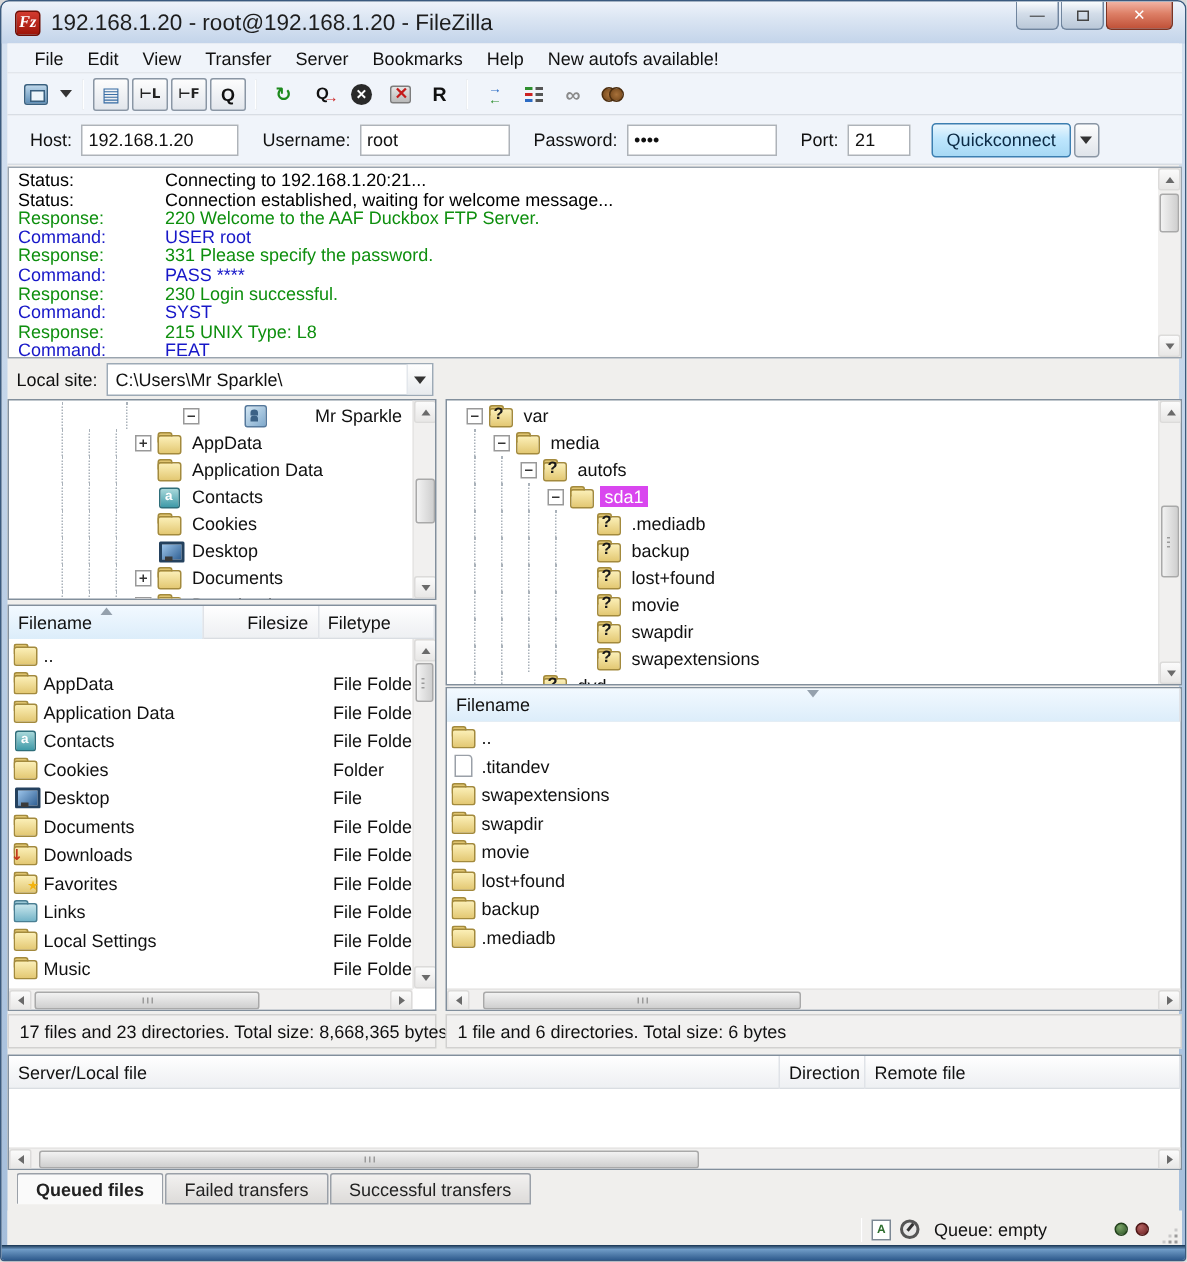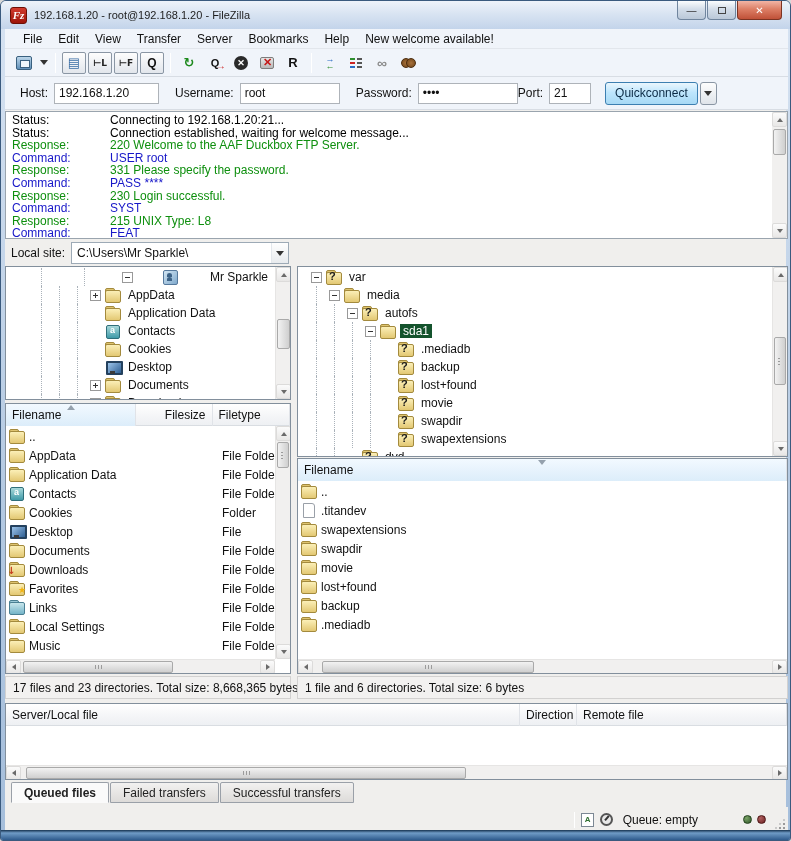--- a/index.html
+++ b/index.html
@@ -9,21 +9,21 @@
     font-family:"Liberation Sans","DejaVu Sans",sans-serif;font-size:12px;color:#111;
     background:linear-gradient(#d7e3f2,#b3c9e2 60%,#a5bedb);
     border:1px solid #3a5a7e;border-radius:6px 6px 3px 3px;overflow:hidden;
   }
   
   .titlebar{position:absolute;left:0;top:0;width:100%;height:28px;
     background:linear-gradient(#eef3fa,#d9e4f2 45%,#c3d4ea);display:flex;align-items:center;}
   .applogo{width:17px;height:17px;margin:0 7px 0 9px;background:linear-gradient(#d23b2f,#9e1408);
     border:1px solid #6d0e05;border-radius:3px;color:#fff;font:italic bold 11px "Liberation Serif",serif;
     display:flex;align-items:center;justify-content:center;}
-  .title-text{font-size:11px;color:#1d1d1d;text-align:center;}
+  .title-text{font-size:15px;color:#1d1d1d;text-align:center;}
   .winbtns{position:absolute;right:8px;top:0;display:flex;}
   .wbtn{width:29px;height:19px;margin-left:1px;border:1px solid #70859e;border-top:none;
     border-radius:0 0 4px 4px;background:linear-gradient(#fbfdfe,#d3dde9 45%,#bac8d8);
     display:flex;align-items:center;justify-content:center;font-size:10px;color:#333;}
   .wbtn.close{width:45px;background:linear-gradient(#f2b5a5,#dd7f66 45%,#c05138);
     border-color:#7c3322;color:#fff;font-weight:bold;}
   .wbtn .maxbox{width:8px;height:7px;border:1px solid #444;}
   
   .client{position:absolute;left:4px;right:4px;top:28px;height:803px;background:#f0efed;}
   .bottomframe{position:absolute;left:0;right:0;bottom:0;height:10px;
@@ -90,21 +90,21 @@
   
   .pane{position:absolute;background:#fff;border:1px solid #828f9c;overflow:hidden;}
   .tree-row{display:flex;align-items:center;height:18px;white-space:nowrap;}
   .guide{width:18px;flex:none;align-self:stretch;position:relative;}
   .guide::after{content:"";position:absolute;left:5px;top:0;bottom:0;border-left:1px dotted #aab2ba;}
   .exp{width:11px;height:11px;flex:none;margin-right:4px;position:relative;background:#fff;border:1px solid #999;}
   .exp.none{visibility:hidden;}
   .exp.minus::after,.exp.plus::after{content:"";position:absolute;left:2px;top:4px;width:5px;height:1px;background:#333;}
   .exp.plus::before{content:"";position:absolute;left:4px;top:2px;width:1px;height:5px;background:#333;}
   .tlabel{padding:0 3px;}
-  .tlabel.sel{background:#14532d;color:#fff;}
+  .tlabel.sel{background:#d946ef;color:#fff;}
   
   .icon{width:17px;height:15px;position:relative;display:inline-block;flex:none;margin-right:3px;}
   .ic-folder::before{content:"";position:absolute;left:0;top:0;width:8px;height:5px;background:#dfc470;border:1px solid #a38a3d;border-radius:2px 2px 0 0;}
   .ic-folder::after{content:"";position:absolute;left:0;top:2px;width:14px;height:11px;background:linear-gradient(180deg,#fbefb7,#e3c873);border:1px solid #a38a3d;border-radius:2px;}
   .ic-folder.lnk::after{background:linear-gradient(180deg,#c8e6ec,#74b4c8);border-color:#4a7f93;}
   .ic-folder.lnk::before{background:#9bc8d6;border-color:#4a7f93;}
   .qm{position:absolute;left:3px;top:0px;z-index:2;font:bold 11px "Liberation Sans",sans-serif;color:#1a1a1a;}
   .dlmark{position:absolute;left:-2px;top:3px;z-index:2;color:#c43a1e;font:bold 10px "DejaVu Sans",sans-serif;}
   .star{position:absolute;right:0px;top:4px;z-index:2;color:#f2b30f;font-size:9px;}
   .ic-file::after{content:"";position:absolute;left:2px;top:0;width:10px;height:13px;background:#fff;border:1px solid #9aa0a8;border-radius:0 3px 0 0;}
@@ -187,21 +187,21 @@
   <div class="client">
 
     <div class="menubar" id="menubar">
         <span class="menu-item">File</span>
         <span class="menu-item">Edit</span>
         <span class="menu-item">View</span>
         <span class="menu-item">Transfer</span>
         <span class="menu-item">Server</span>
         <span class="menu-item">Bookmarks</span>
         <span class="menu-item">Help</span>
-        <span class="menu-item">New welcome available!</span>
+        <span class="menu-item">New autofs available!</span>
       </div>
 
     <div class="toolbar" id="toolbar">
         <div class="tb-btn">
           <span class="g-sitemgr"></span>
         </div>
         <div class="tb-drop">
           <span class="tri-dn"></span>
         </div>
         <div class="tb-sep"></div>
@@ -251,21 +251,21 @@
         </div>
       </div>
 
     <div class="qcbar">
       <label>Host:</label>
       <input style="width: 105px;" value="192.168.1.20">
       <label style="margin-left:16px">Username:</label>
       <input style="width: 100px;" value="root">
       <label style="margin-left:16px">Password:</label>
       <input style="width: 100px;" value="••••">
-      <label style="">Port:</label>
+      <label style="margin-left:16px">Port:</label>
       <input style="width: 42px;" value="21">
       <button class="qc-btn">Quickconnect</button>
       <div class="qc-drop">
           <span class="tri-dn"></span>
         </div>
     </div>
 
     <div class="logpane">
       <div id="logrows" style="padding-top:2px">
           <div class="log-row">

